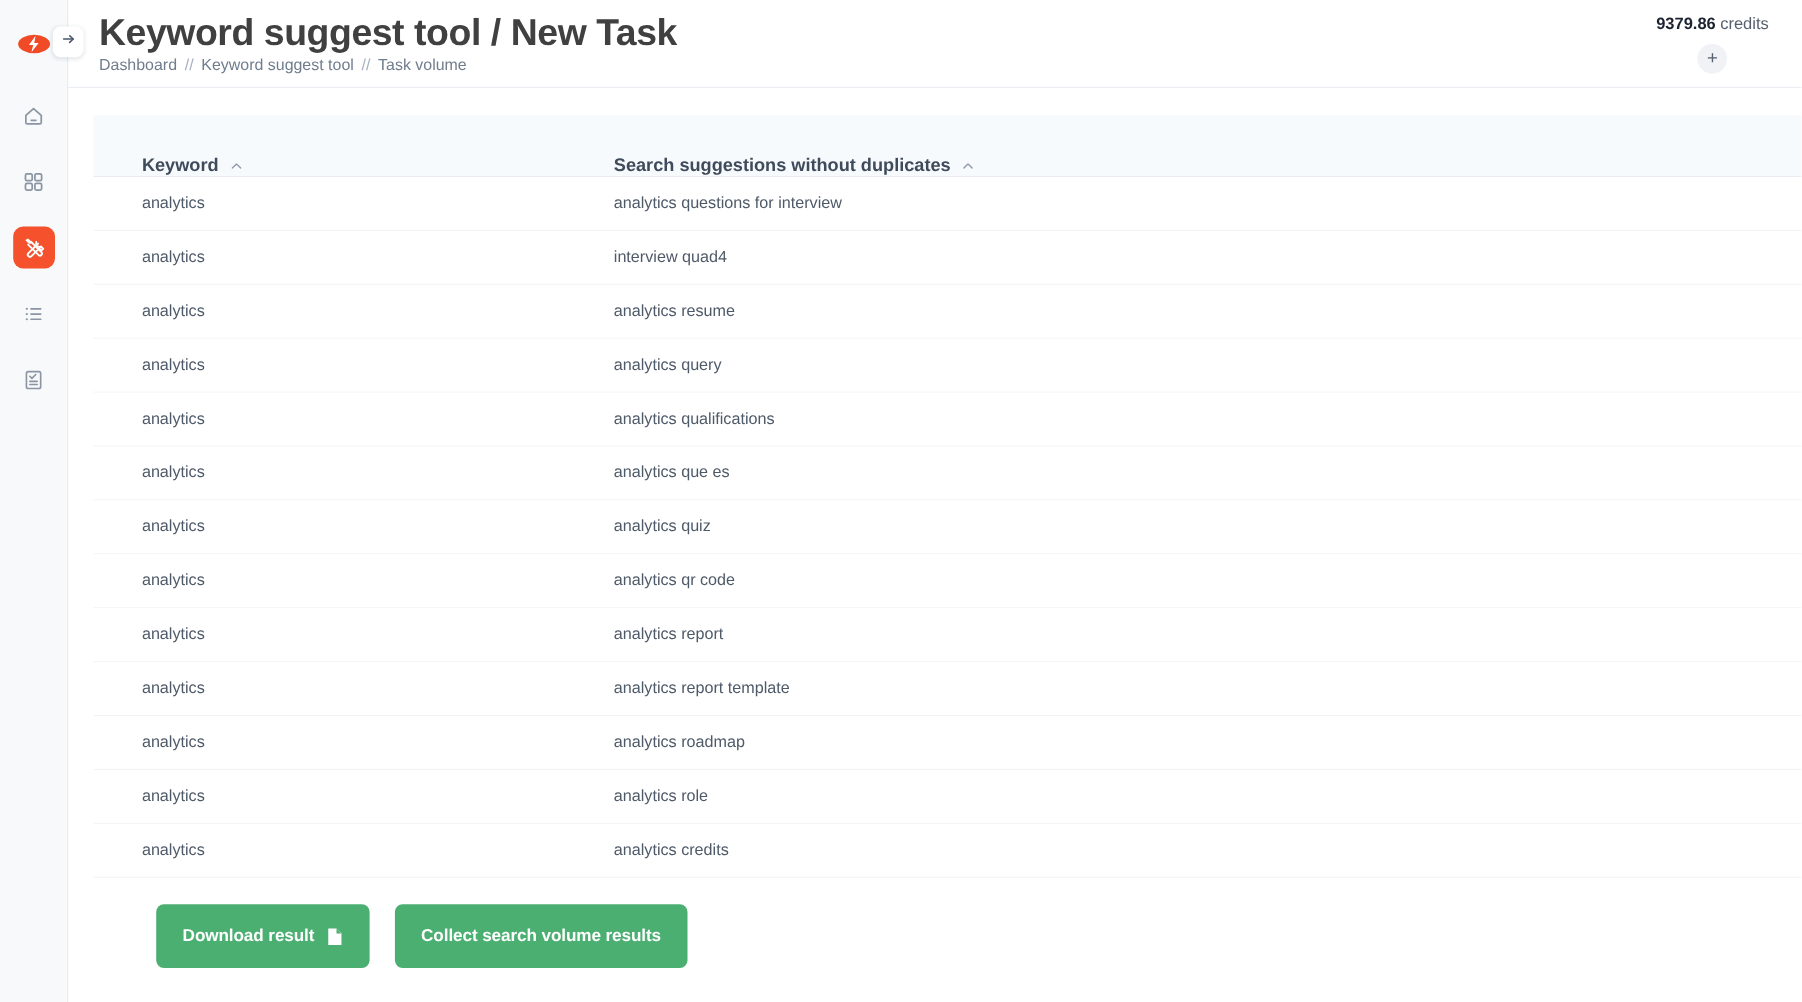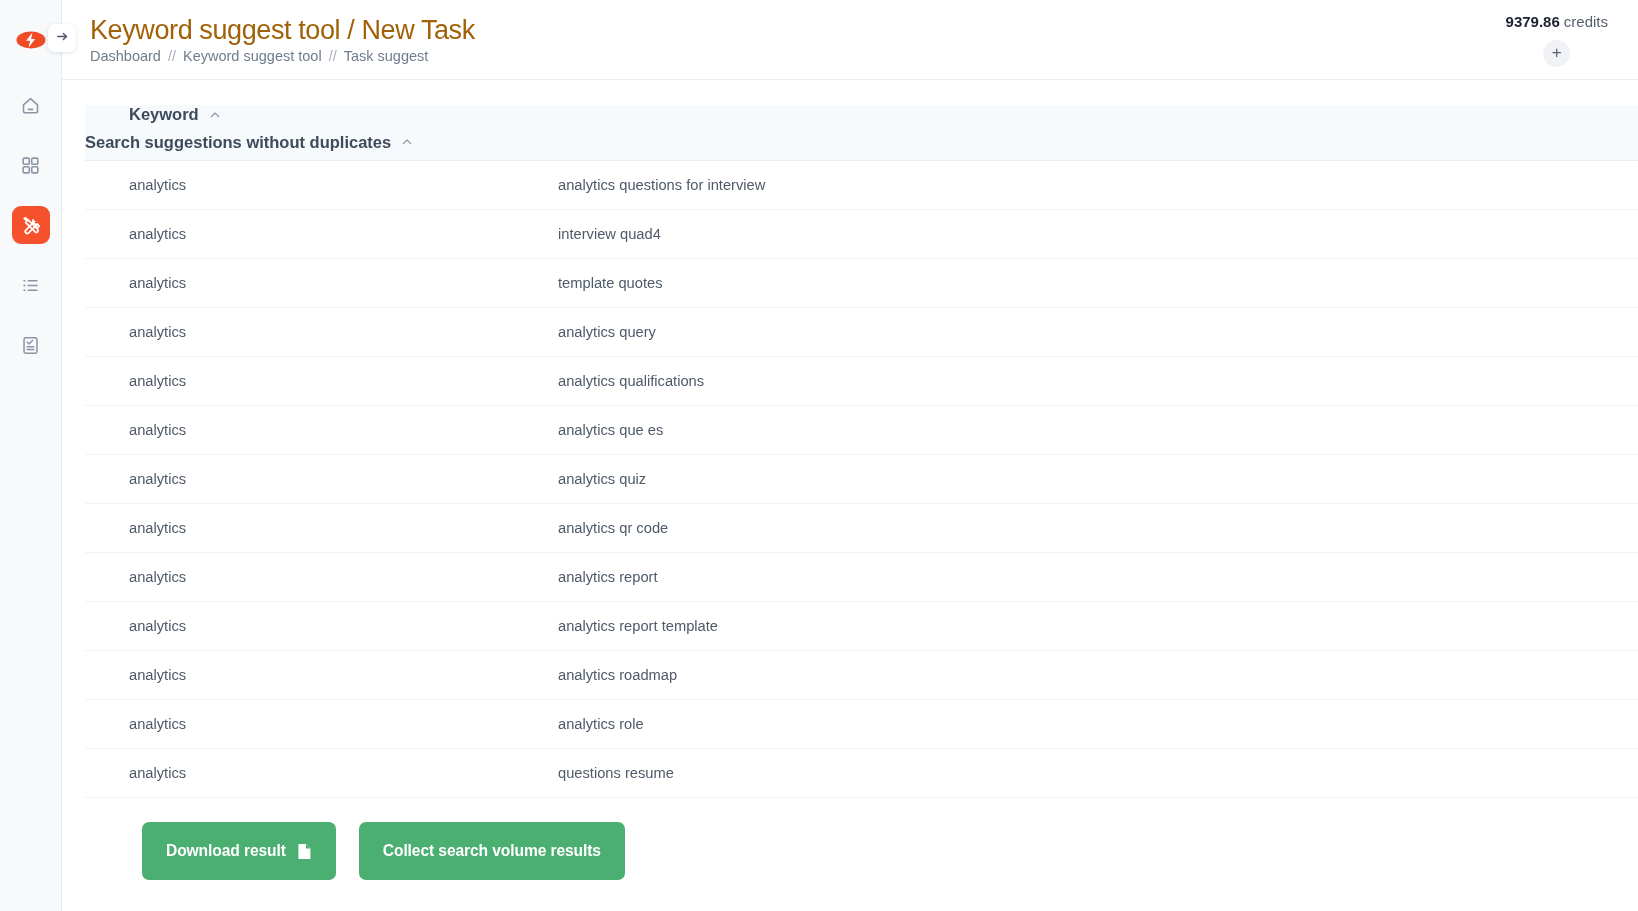--- a/index.html
+++ b/index.html
@@ -103,23 +103,23 @@
     border-bottom: 1px solid #e9edf2;
     display: flex;
     align-items: center;
     justify-content: space-between;
     padding: 0 30px 0 28px;
   }
 
   .title-block { display: flex; flex-direction: column; justify-content: center; gap: 3px; padding-top: 2px; }
 
   #page-title {
-    font-size: 27px;
-    font-weight: 400;
-    color: #a16207;
+    font-size: 34px;
+    font-weight: 700;
+    color: #404040;
     letter-spacing: -0.4px;
     line-height: 1.12;
     white-space: nowrap;
   }
 
   #breadcrumb {
     display: flex;
     align-items: center;
     gap: 7px;
     font-size: 14.5px;
@@ -169,24 +169,23 @@
     position: absolute;
     left: 23px;
     top: 25px;
     right: 0;
     width: 1553px;
   }
 
   .thead {
     background: #f6fafd;
     display: flex;
-    align-items: flex-start;
+    align-items: flex-end;
     height: 56px;
     border-bottom: 1px solid #e9edf1;
-    flex-direction: column;
   }
 
   .th {
     display: flex;
     align-items: center;
     gap: 9px;
     font-size: 16.5px;
     font-weight: 700;
     color: #3f4a5a;
     cursor: pointer;
@@ -341,21 +340,21 @@
   <header id="topbar">
 
     <div class="title-block">
       <div id="page-title">Keyword suggest tool / New Task</div>
 
       <div id="breadcrumb">
         <span class="crumb">Dashboard</span>
         <span class="sep">//</span>
         <span class="crumb">Keyword suggest tool</span>
         <span class="sep">//</span>
-        <span class="crumb current">Task suggest</span>
+        <span class="crumb current">Task volume</span>
       </div>
     </div>
 
     <div class="credits-block">
       <div>
         <span class="credits-amount">9379.86</span><span class="credits-label">credits</span>
       </div>
       <div id="add-credits-button">
         <span>+</span>
       </div>
@@ -391,21 +390,21 @@
             <div class="trow">
               <div class="td col-keyword">analytics</div>
               <div class="td col-sugg">analytics questions for interview</div>
             </div>
             <div class="trow">
               <div class="td col-keyword">analytics</div>
               <div class="td col-sugg">interview quad4</div>
             </div>
             <div class="trow">
               <div class="td col-keyword">analytics</div>
-              <div class="td col-sugg">template quotes</div>
+              <div class="td col-sugg">analytics resume</div>
             </div>
             <div class="trow">
               <div class="td col-keyword">analytics</div>
               <div class="td col-sugg">analytics query</div>
             </div>
             <div class="trow">
               <div class="td col-keyword">analytics</div>
               <div class="td col-sugg">analytics qualifications</div>
             </div>
             <div class="trow">
@@ -431,21 +430,21 @@
             <div class="trow">
               <div class="td col-keyword">analytics</div>
               <div class="td col-sugg">analytics roadmap</div>
             </div>
             <div class="trow">
               <div class="td col-keyword">analytics</div>
               <div class="td col-sugg">analytics role</div>
             </div>
             <div class="trow">
               <div class="td col-keyword">analytics</div>
-              <div class="td col-sugg">questions resume</div>
+              <div class="td col-sugg">analytics credits</div>
             </div>
           </div>
 
       </section>
     </div>
 
     <div id="footer-actions">
       <button class="btn-green" style="background: rgb(76, 175, 114);">
         <span>Download result</span>
         <span class="doc-glyph">

